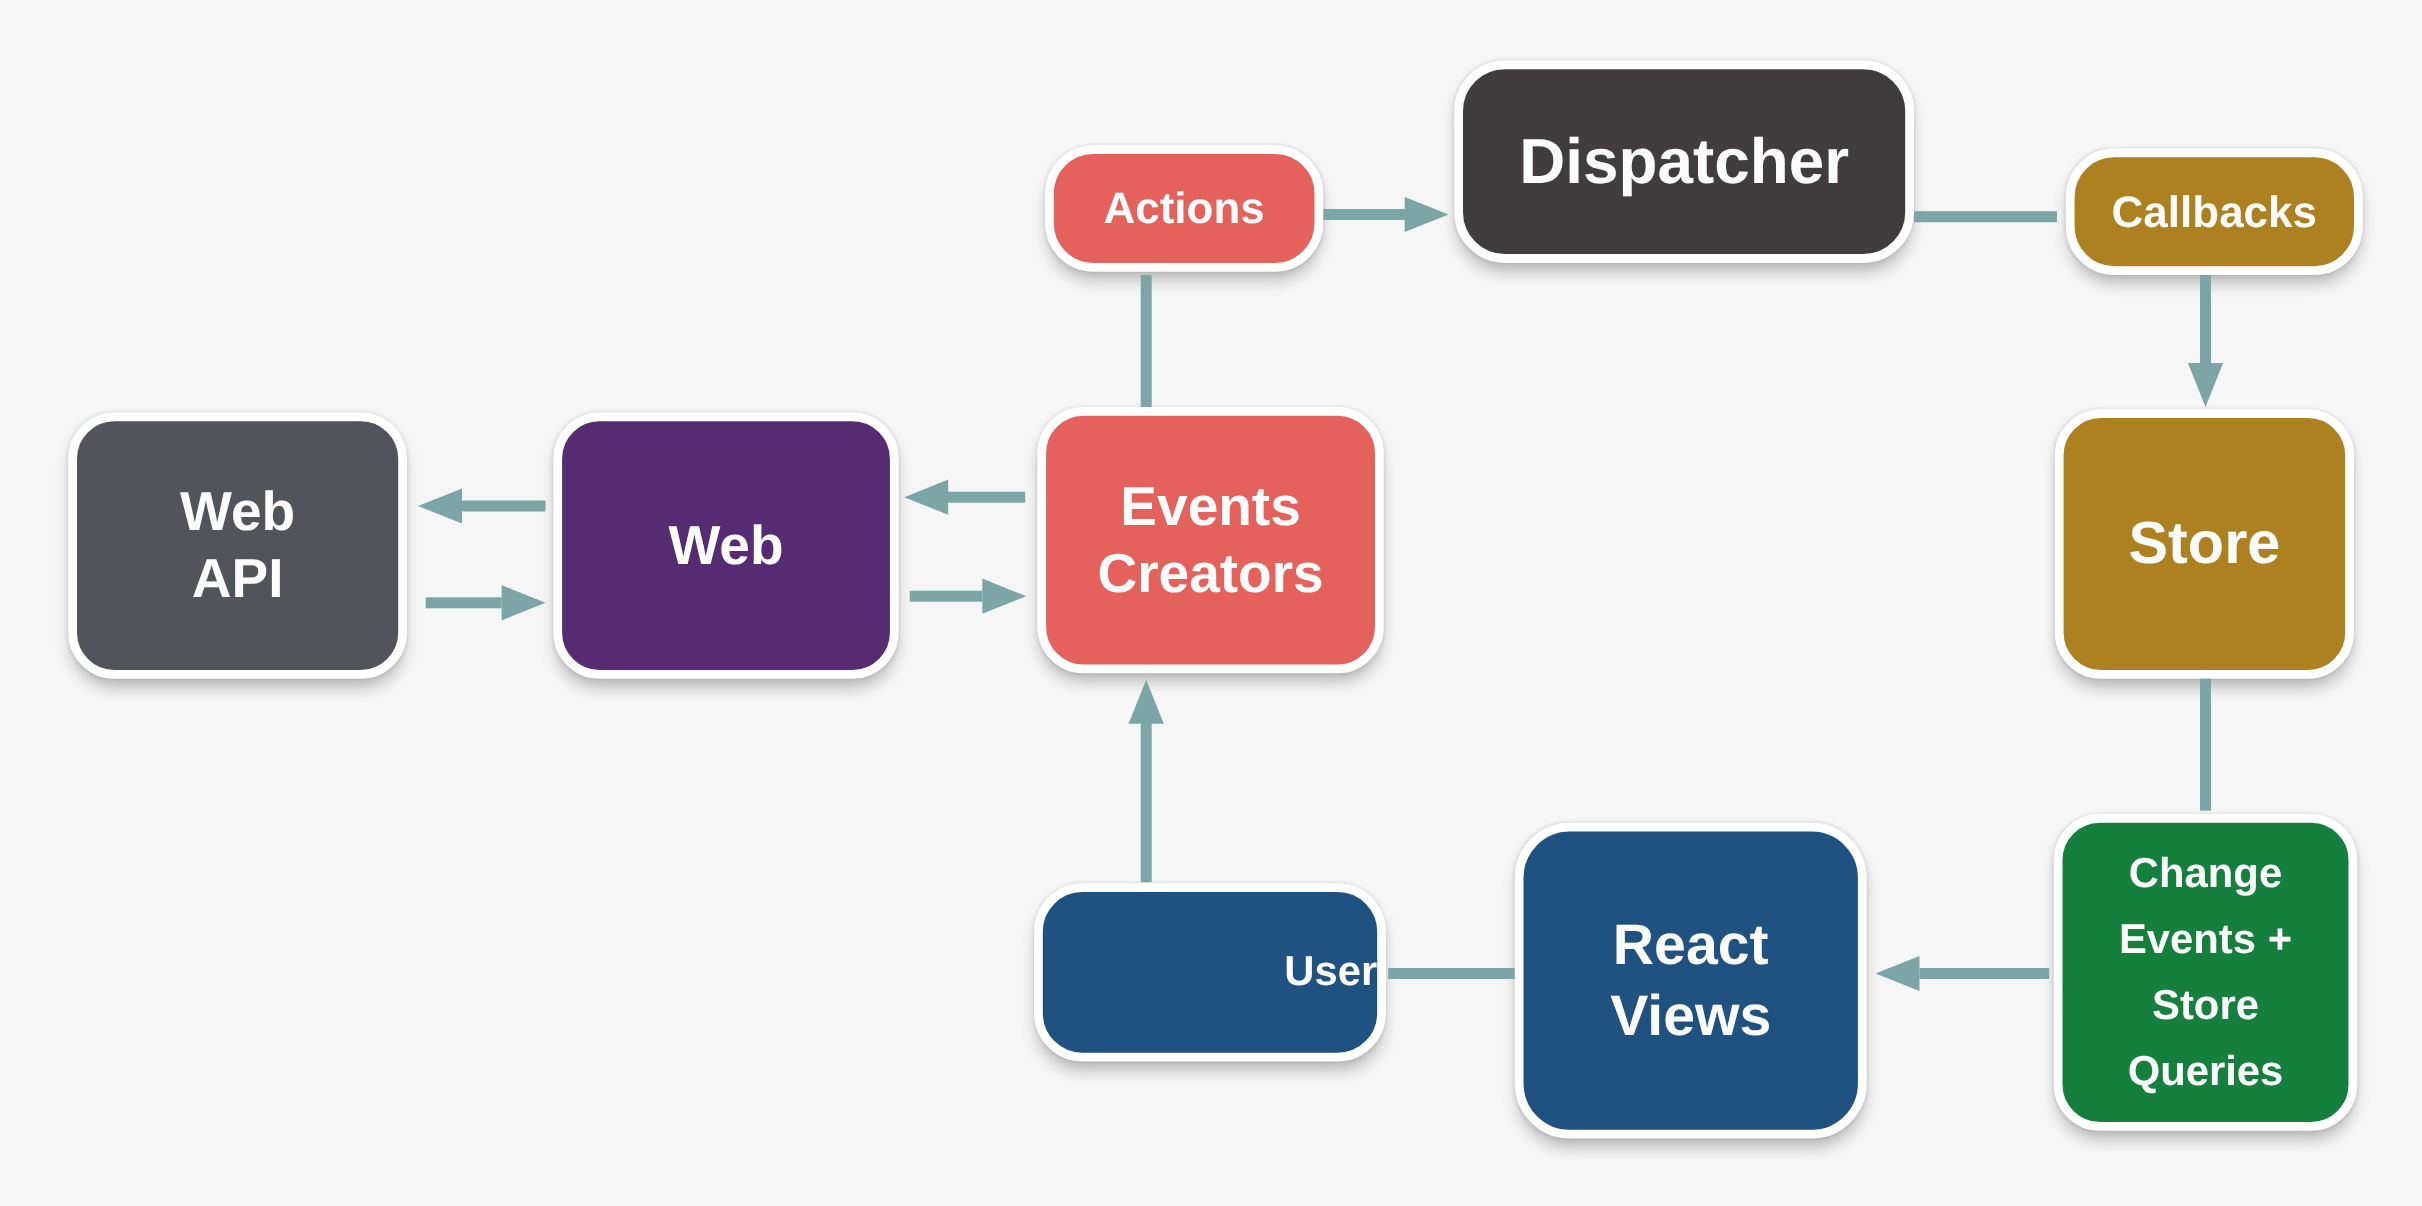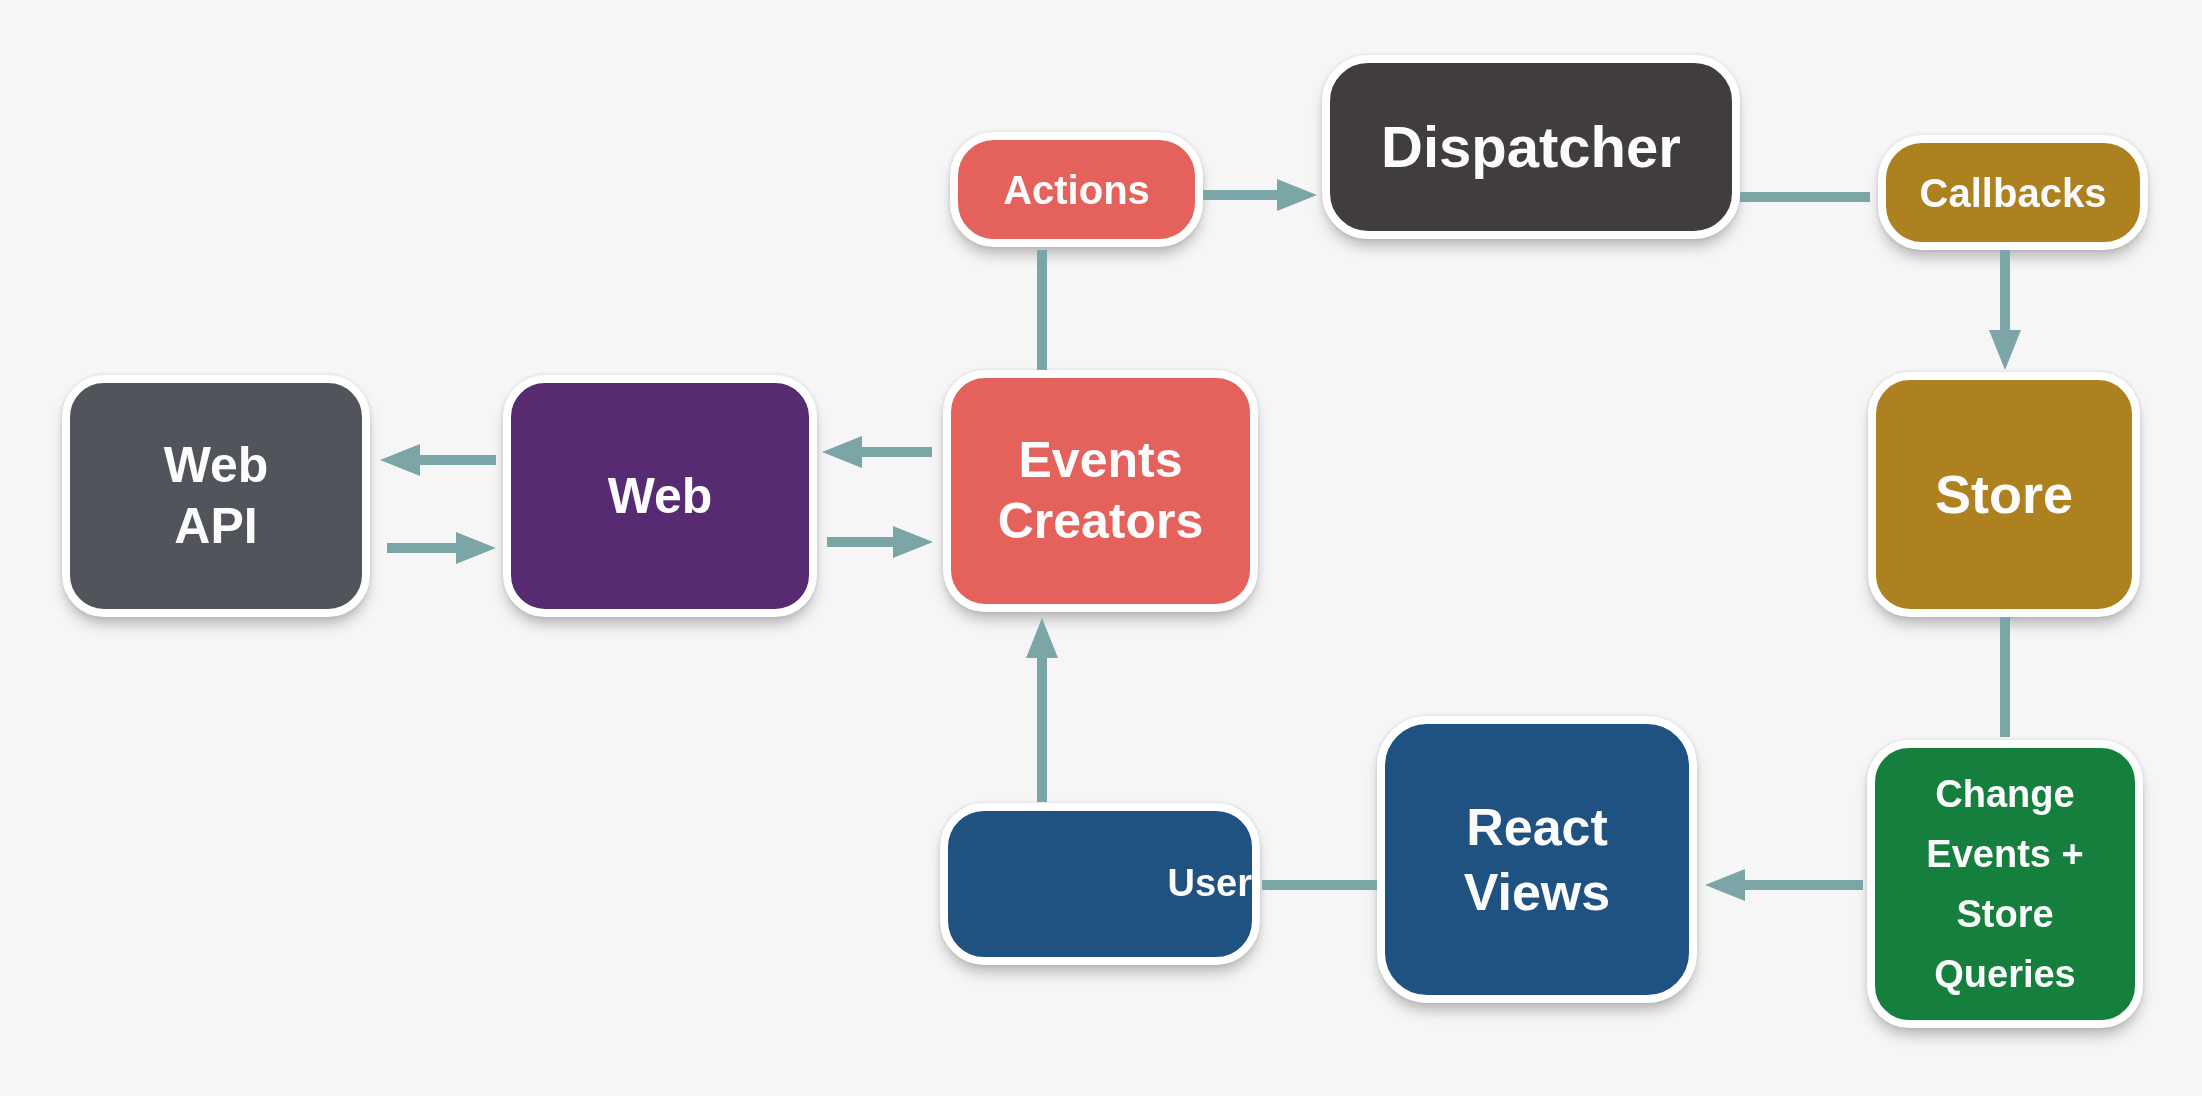--- a/index.html
+++ b/index.html
@@ -31,21 +31,21 @@
 
   
   .n-web-api          {left:62px;  top:375px; width:308px; height:242px; border-radius:42px; font-size:50px; line-height:1.22;}
   .n-web-api-utils    {left:503px; top:375px; width:314px; height:242px; border-radius:42px; font-size:50px; line-height:1.22;}
   .n-action-creators  {left:943px; top:370px; width:315px; height:242px; border-radius:42px; font-size:50px; line-height:1.22;}
   .n-actions          {left:950px; top:132px; width:253px; height:115px; border-radius:44px; font-size:40px; line-height:1.1;}
   .n-dispatcher       {left:1322px;top:55px;  width:418px; height:184px; border-radius:46px; font-size:58px; line-height:1.1;}
   .n-callbacks        {left:1878px;top:135px; width:270px; height:115px; border-radius:44px; font-size:40px; line-height:1.1;}
   .n-store            {left:1868px;top:372px; width:272px; height:245px; border-radius:42px; font-size:54px; line-height:1.1;}
   .n-change-events    {left:1867px;top:740px; width:276px; height:288px; border-radius:42px; font-size:38px; line-height:1.58;}
-  .n-react-views      {left:1377px;top:716px; width:320px; height:287px; border-radius:50px; font-size:52px; line-height:1.25;}
+  .n-react-views      {left:1377px;top:748px; width:320px; height:287px; border-radius:50px; font-size:52px; line-height:1.25;}
   .n-user-interactions{left:940px; top:803px; width:320px; height:162px; border-radius:44px; font-size:38px; line-height:1.35;align-items:flex-end;}
 
   
   .line{position:absolute;background:var(--connector);}
   .ah{position:absolute;width:0;height:0;}
   .ah-right{border-top:16px solid transparent;border-bottom:16px solid transparent;border-left:40px solid var(--connector);}
   .ah-left {border-top:16px solid transparent;border-bottom:16px solid transparent;border-right:40px solid var(--connector);}
   .ah-down {border-left:16px solid transparent;border-right:16px solid transparent;border-top:40px solid var(--connector);}
   .ah-up   {border-left:16px solid transparent;border-right:16px solid transparent;border-bottom:40px solid var(--connector);}
 </style>

